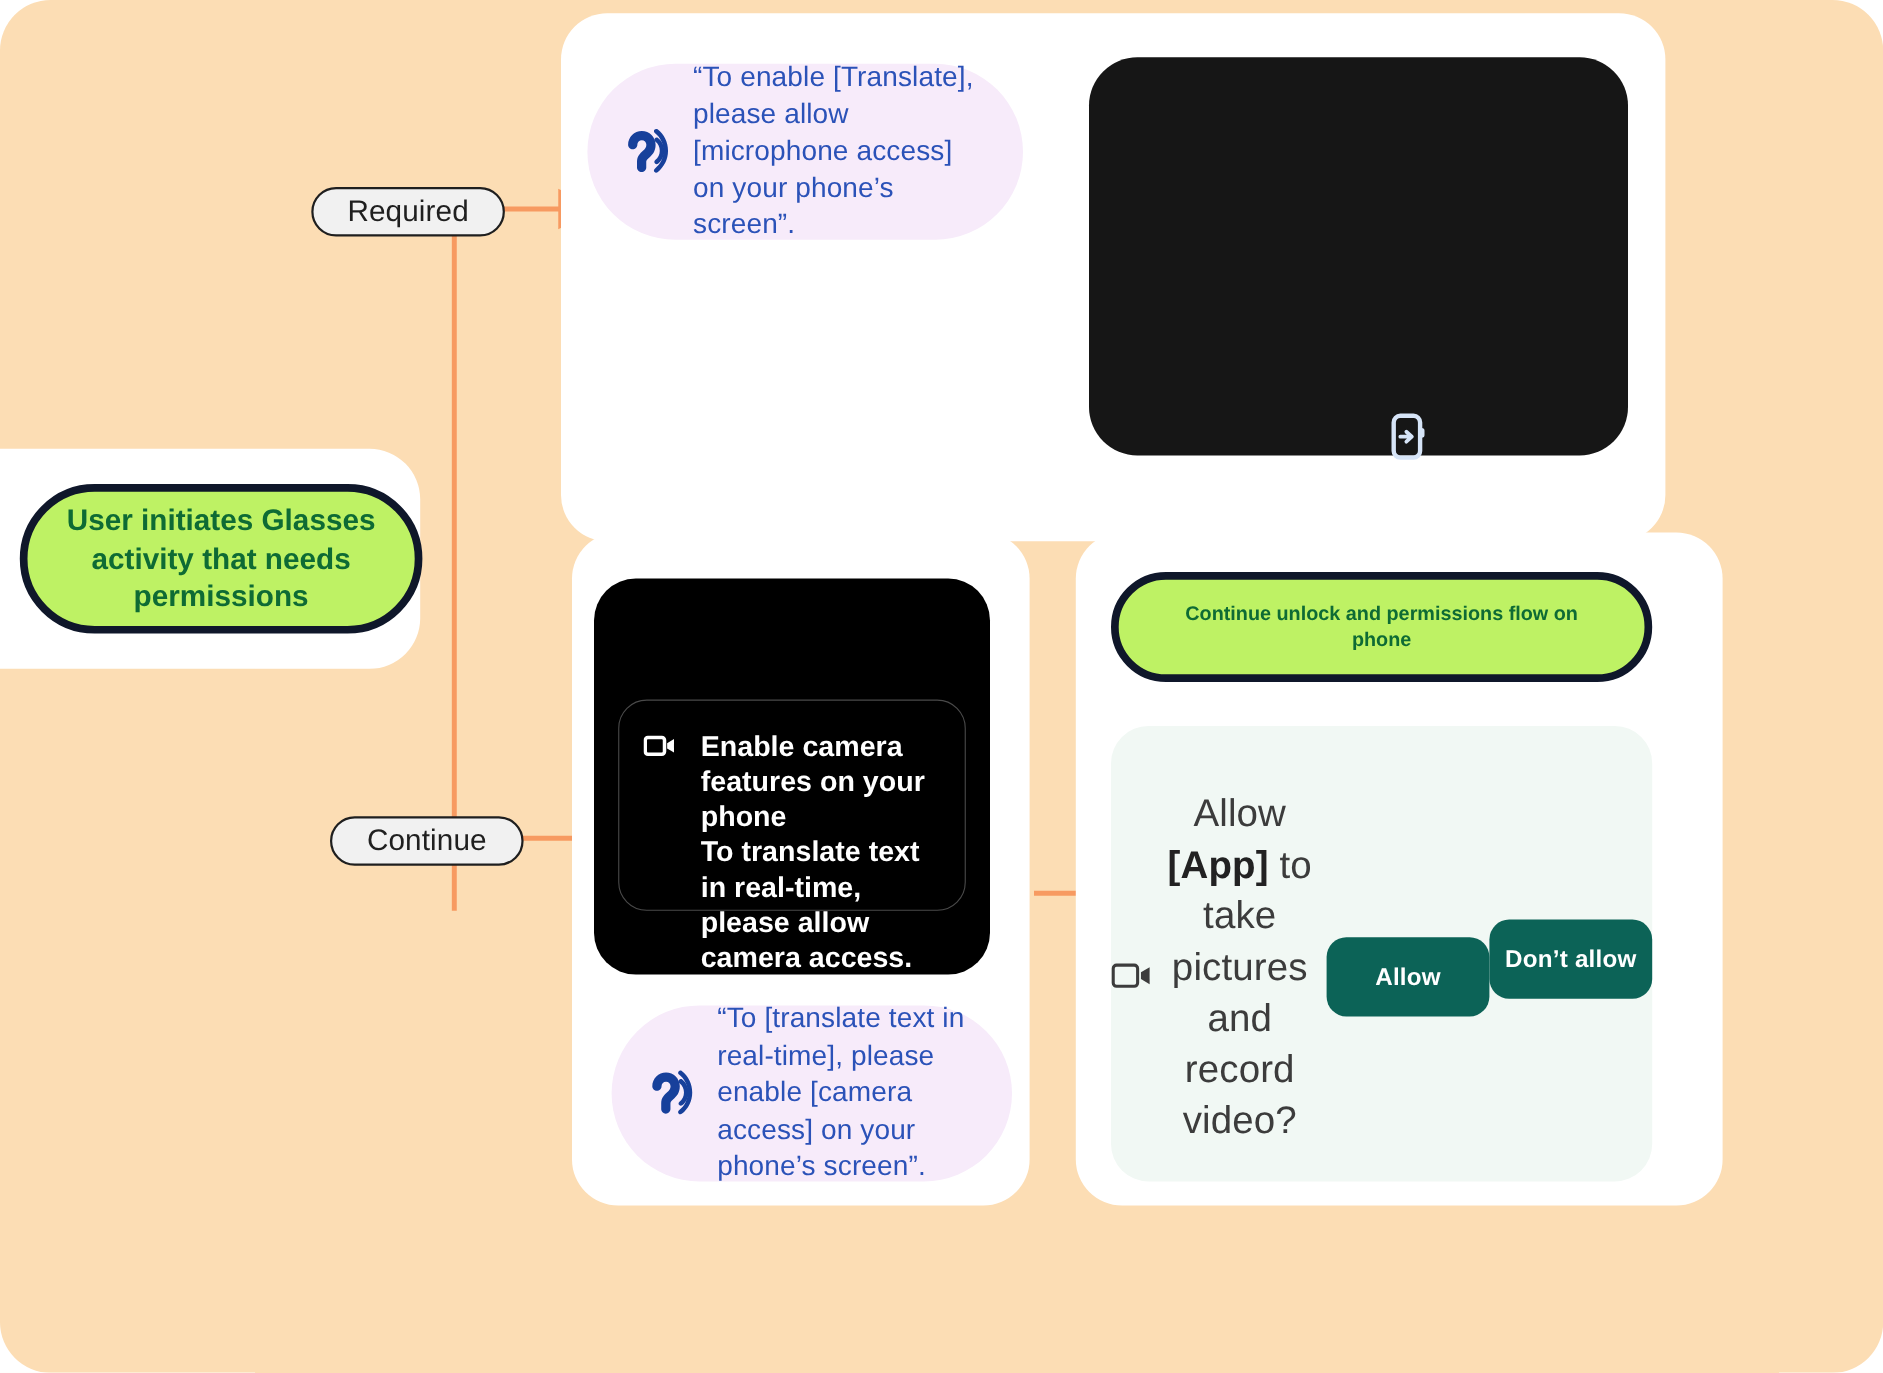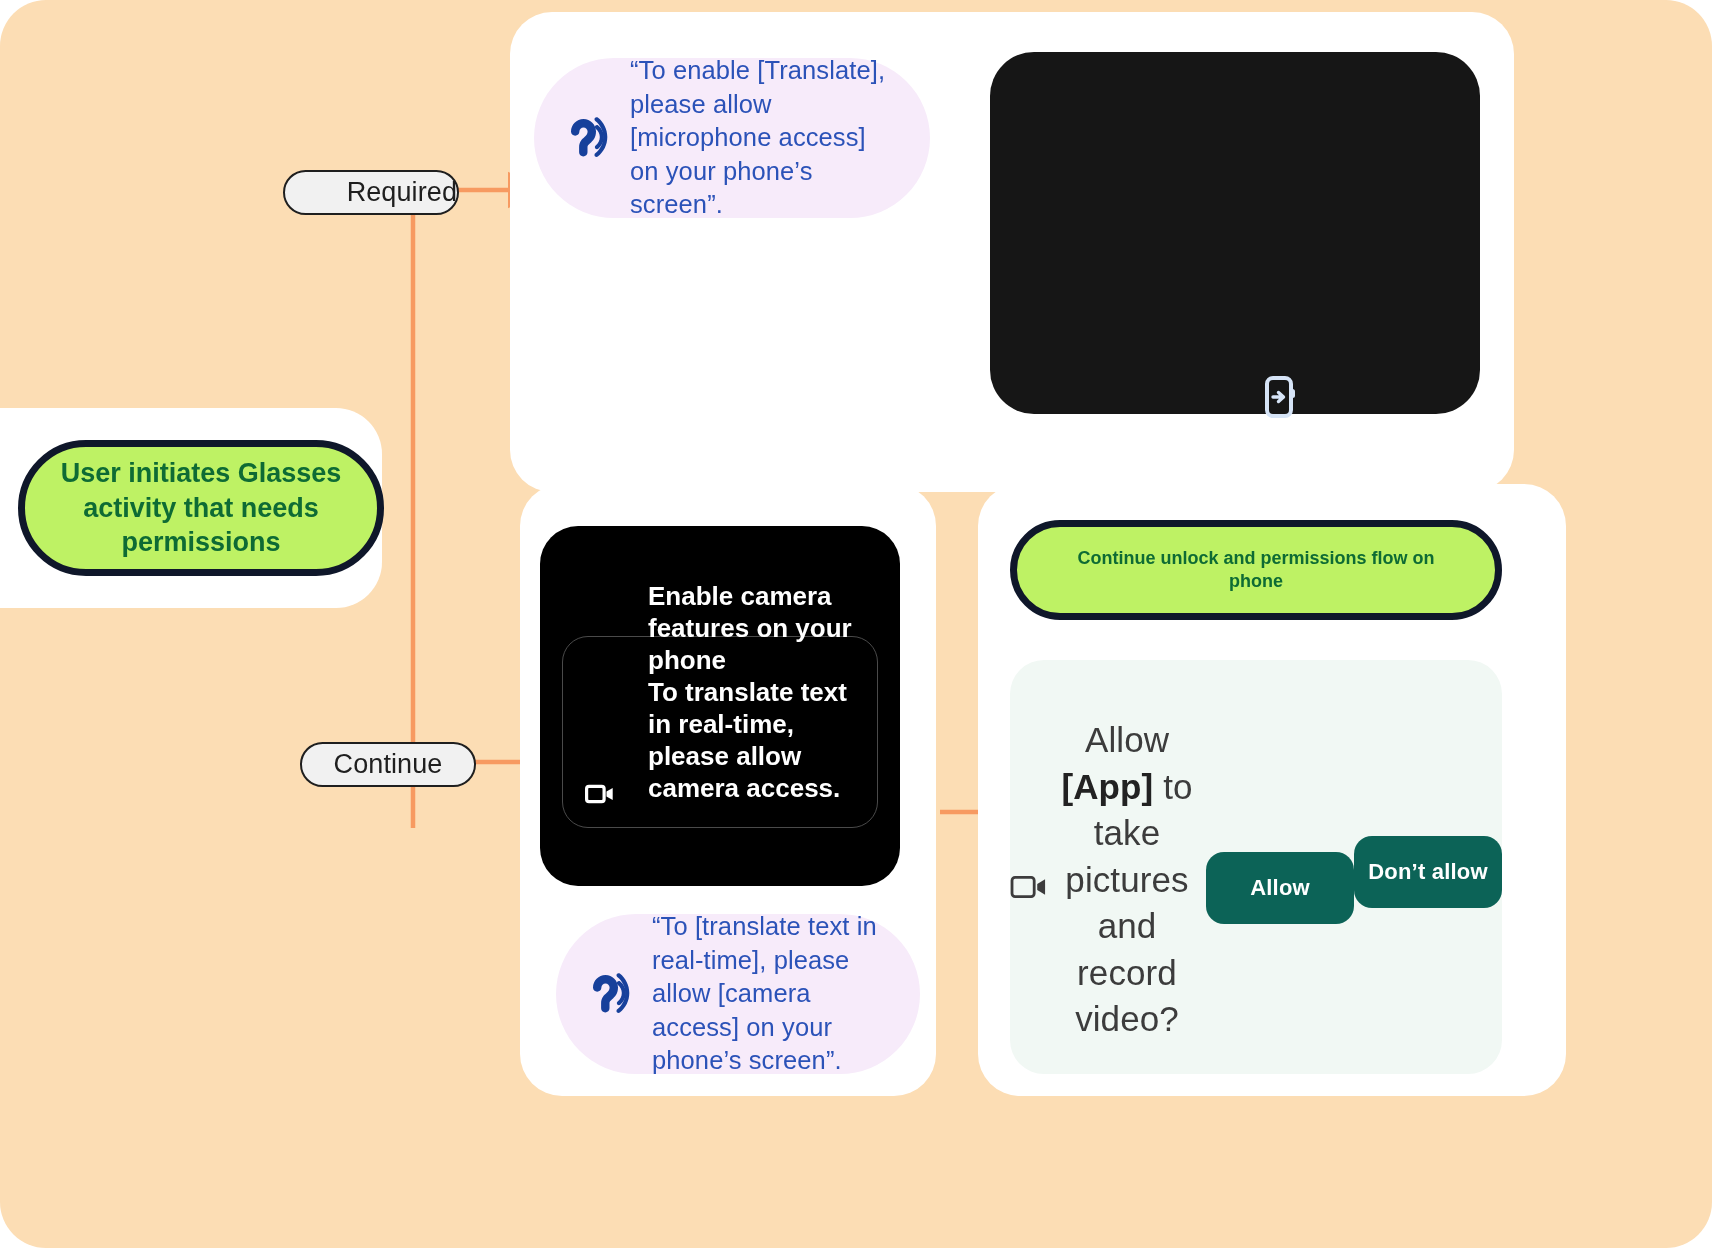--- a/index.html
+++ b/index.html
@@ -43,21 +43,21 @@
     letter-spacing:.1px;
   }
   .ear{flex:0 0 auto;width:44px;height:48px;}
 
   
   .blackcard{position:absolute;background:#161616;border-radius:44px;}
   .blackcard.deep{background:#000000;}
 
   .glasscard{
     position:absolute;border:1.5px solid #4a4a4a;border-radius:26px;
-    display:flex;gap:33px;padding:26px 24px 22px 22px;box-sizing:border-box;align-items:flex-end;
+    display:flex;gap:22px;padding:26px 24px 22px 22px;box-sizing:border-box;
   }
   .glasscard .gtxt{color:#ffffff;font-weight:bold;font-size:26px;line-height:1.23;}
 
   
   .sheet{position:absolute;background:#F1F8F4;border-radius:34px;
          display:flex;flex-direction:row;align-items:center;}
   .sheet .q{color:#3C3C3C;font-size:35px;line-height:1.33;text-align:center;
             letter-spacing:.1px;}
   .sheet .q b{color:#222;font-weight:bold;}
   .btn{
@@ -123,21 +123,21 @@
     <g stroke="#F79A61" stroke-width="4.5" fill="none">
       <path d="M413,512 L413,512"></path>
     </g>
   </svg>
 
   <div class="panel" style="left:-60px;top:408px;width:442px;height:200px;border-radius:46px;"></div>
   <div class="capsule" style="left:18px;top:440px;width:366px;height:136px;font-size:27px;padding:0 26px;box-sizing:border-box;">
     <span>User initiates Glasses activity that needs permissions</span>
   </div>
 
-  <div class="pill" style="left:283px;top:170px;width:172px;height:41px;justify-content:flex-end;">
+  <div class="pill" style="left:283px;top:170px;width:172px;height:41px;">
     <span>Required</span>
   </div>
 
   <div class="pill" style="left:300px;top:742px;width:172px;height:41px;">
     <span>Continue</span>
   </div>
 
   <div class="panel" style="left:510px;top:12px;width:1004px;height:480px;"></div>
 
   <div class="bubble" style="left:534px;top:58px;width:396px;height:160px;box-sizing:border-box;">
@@ -180,21 +180,21 @@
   </div>
 
   <div class="bubble" style="left:556px;top:914px;width:364px;height:160px;box-sizing:border-box;">
     <span class="ear">
       <svg class="ico" width="44" height="48" viewBox="0 0 44 48">
         <path d="M19.5 5C12.6 5 7 10.6 7 17.5c0 2.3 1.9 4.2 4.2 4.2s4.2-1.9 4.2-4.2c0-2.3 1.8-4.1 4.1-4.1s4.1 1.8 4.1 4.1c0 2.4-1.1 3.7-3.1 5.5-2.6 2.3-5.4 5-5.4 10.1v5.1c0 2.3 1.9 4.2 4.2 4.2s4.2-1.9 4.2-4.2v-5.1c0-1.3.6-2 2.6-3.8 2.6-2.3 5.9-5.5 5.9-11.8C32 10.6 26.4 5 19.5 5z" fill="#17409B"></path>
         <path d="M34.2 11.4c-.9-.7-2.2-.5-2.9.4-.7.9-.5 2.2.4 2.9 2.6 2 4.1 5.1 4.1 8.4s-1.5 6.4-4.1 8.4c-.9.7-1.1 2-.4 2.9.7.9 2 1.1 2.9.4 3.6-2.8 5.7-7.1 5.7-11.7S37.8 14.2 34.2 11.4z" fill="#17409B"></path>
         <path d="M33.8 3.6c-.9-.7-2.2-.5-2.9.4-.7.9-.5 2.2.4 2.9 5 3.9 7.9 9.8 7.9 16.2s-2.9 12.3-7.9 16.2c-.9.7-1.1 2-.4 2.9.7.9 2 1.1 2.9.4 6-4.7 9.5-11.8 9.5-19.5S39.8 8.3 33.8 3.6z" fill="#17409B"></path>
       </svg>
     </span>
-    <span class="btxt">“To [translate text in real-time], please allow [camera access] on your phone’s screen”.</span>
+    <span class="btxt">“To [translate text in real-time], please enable [camera access] on your phone’s screen”.</span>
   </div>
 
   <div class="panel" style="left:978px;top:484px;width:588px;height:612px;"></div>
 
   <div class="capsule" style="left:1010px;top:520px;width:492px;height:100px;font-size:18px;padding:0 34px;box-sizing:border-box;">
     <span>Continue unlock and permissions flow on phone</span>
   </div>
 
   <div class="sheet" style="left:1010px;top:660px;width:492px;height:414px;">
     <span style="margin-top:40px;">

